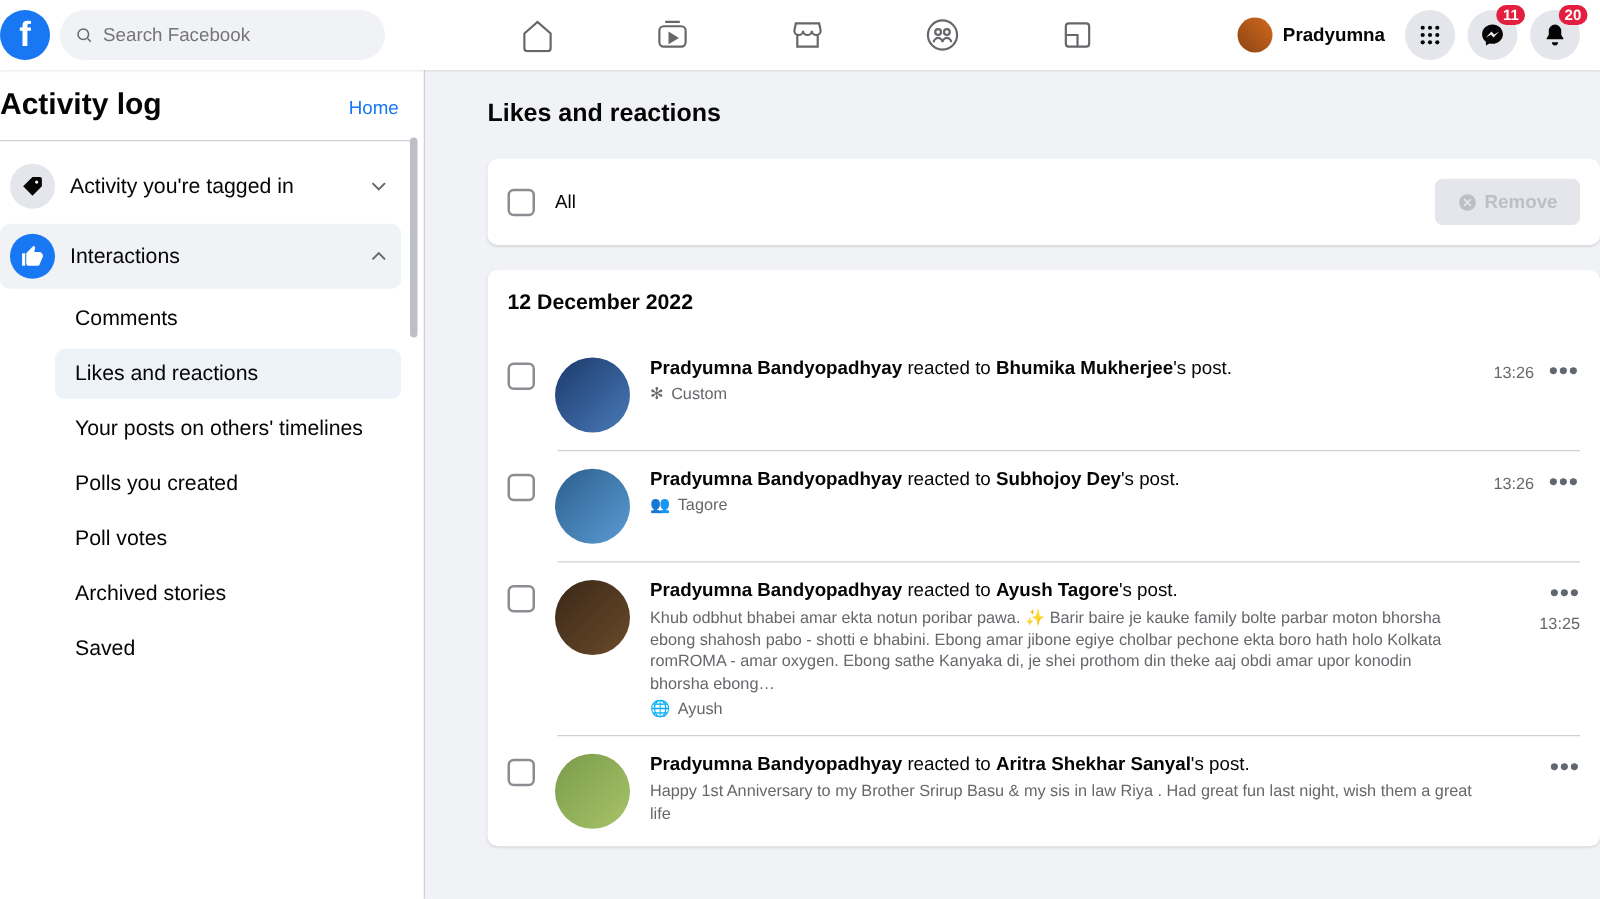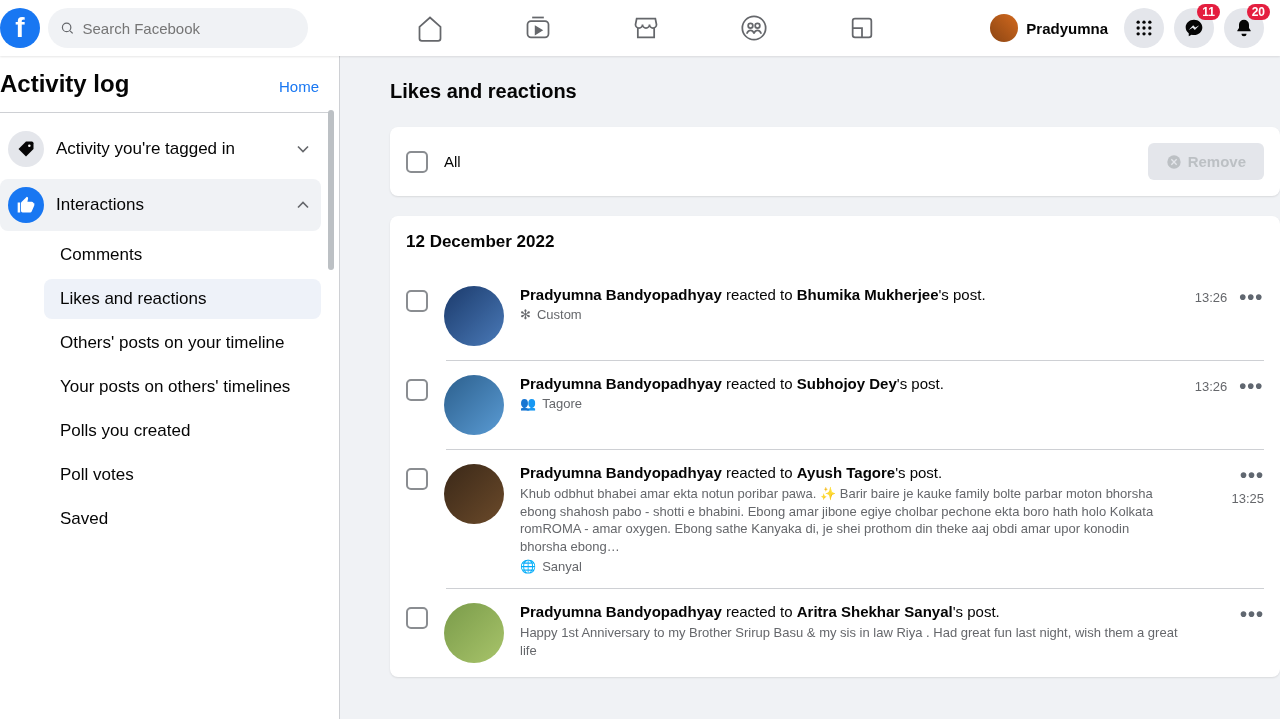--- a/index.html
+++ b/index.html
@@ -156,24 +156,24 @@
     </div>
     <div class="sidebar-label">Interactions</div>
     <svg class="chevron" width="20" height="20" viewBox="0 0 24 24" fill="none" stroke="currentColor" stroke-width="2">
         <path d="M6 15l6-6 6 6"></path>
       </svg>
   </div>
 
   <div class="sub-items">
     <div class="sub-item">Comments</div>
     <div class="sub-item selected">Likes and reactions</div>
-    <div class="sub-item">Others' posts on your timeline</div>
     <div class="sub-item">Your posts on others' timelines</div>
     <div class="sub-item">Polls you created</div>
     <div class="sub-item">Poll votes</div>
+    <div class="sub-item">Archived stories</div>
     <div class="sub-item">Saved</div>
   </div>
 
   <div class="scrollbar-track">
     <div class="scrollbar-thumb"></div>
   </div>
 </div>
 
 <div class="main">
   <div class="main-title">Likes and reactions</div>
@@ -240,21 +240,21 @@
             <div class="checkbox"></div>
           </div>
     <div class="log-avatar" style="background:linear-gradient(135deg,#3a2818,#6b4a2a)"></div>
     <div class="log-body">
       <div class="log-headline">
         <b>Pradyumna Bandyopadhyay</b> reacted to <b>Ayush Tagore</b>'s post.
       </div>
       <div class="log-snippet">Khub odbhut bhabei amar ekta notun poribar pawa. ✨ Barir baire je kauke family bolte parbar moton bhorsha ebong shahosh pabo - shotti e bhabini. Ebong amar jibone egiye cholbar pechone ekta boro hath holo Kolkata romROMA - amar oxygen. Ebong sathe Kanyaka di, je shei prothom din theke aaj obdi amar upor konodin bhorsha ebong…</div>
       <div class="log-meta">
               <span>🌐</span>
-              <span>Sanyal</span>
+              <span>Ayush</span>
             </div>
     </div>
     <div class="log-time-col">
          <div class="dots">•••</div>
          <div class="log-time">13:25</div>
        </div>
   </div>
         <div class="log-item">
     <div class="checkbox-wrap">
             <div class="checkbox"></div>

